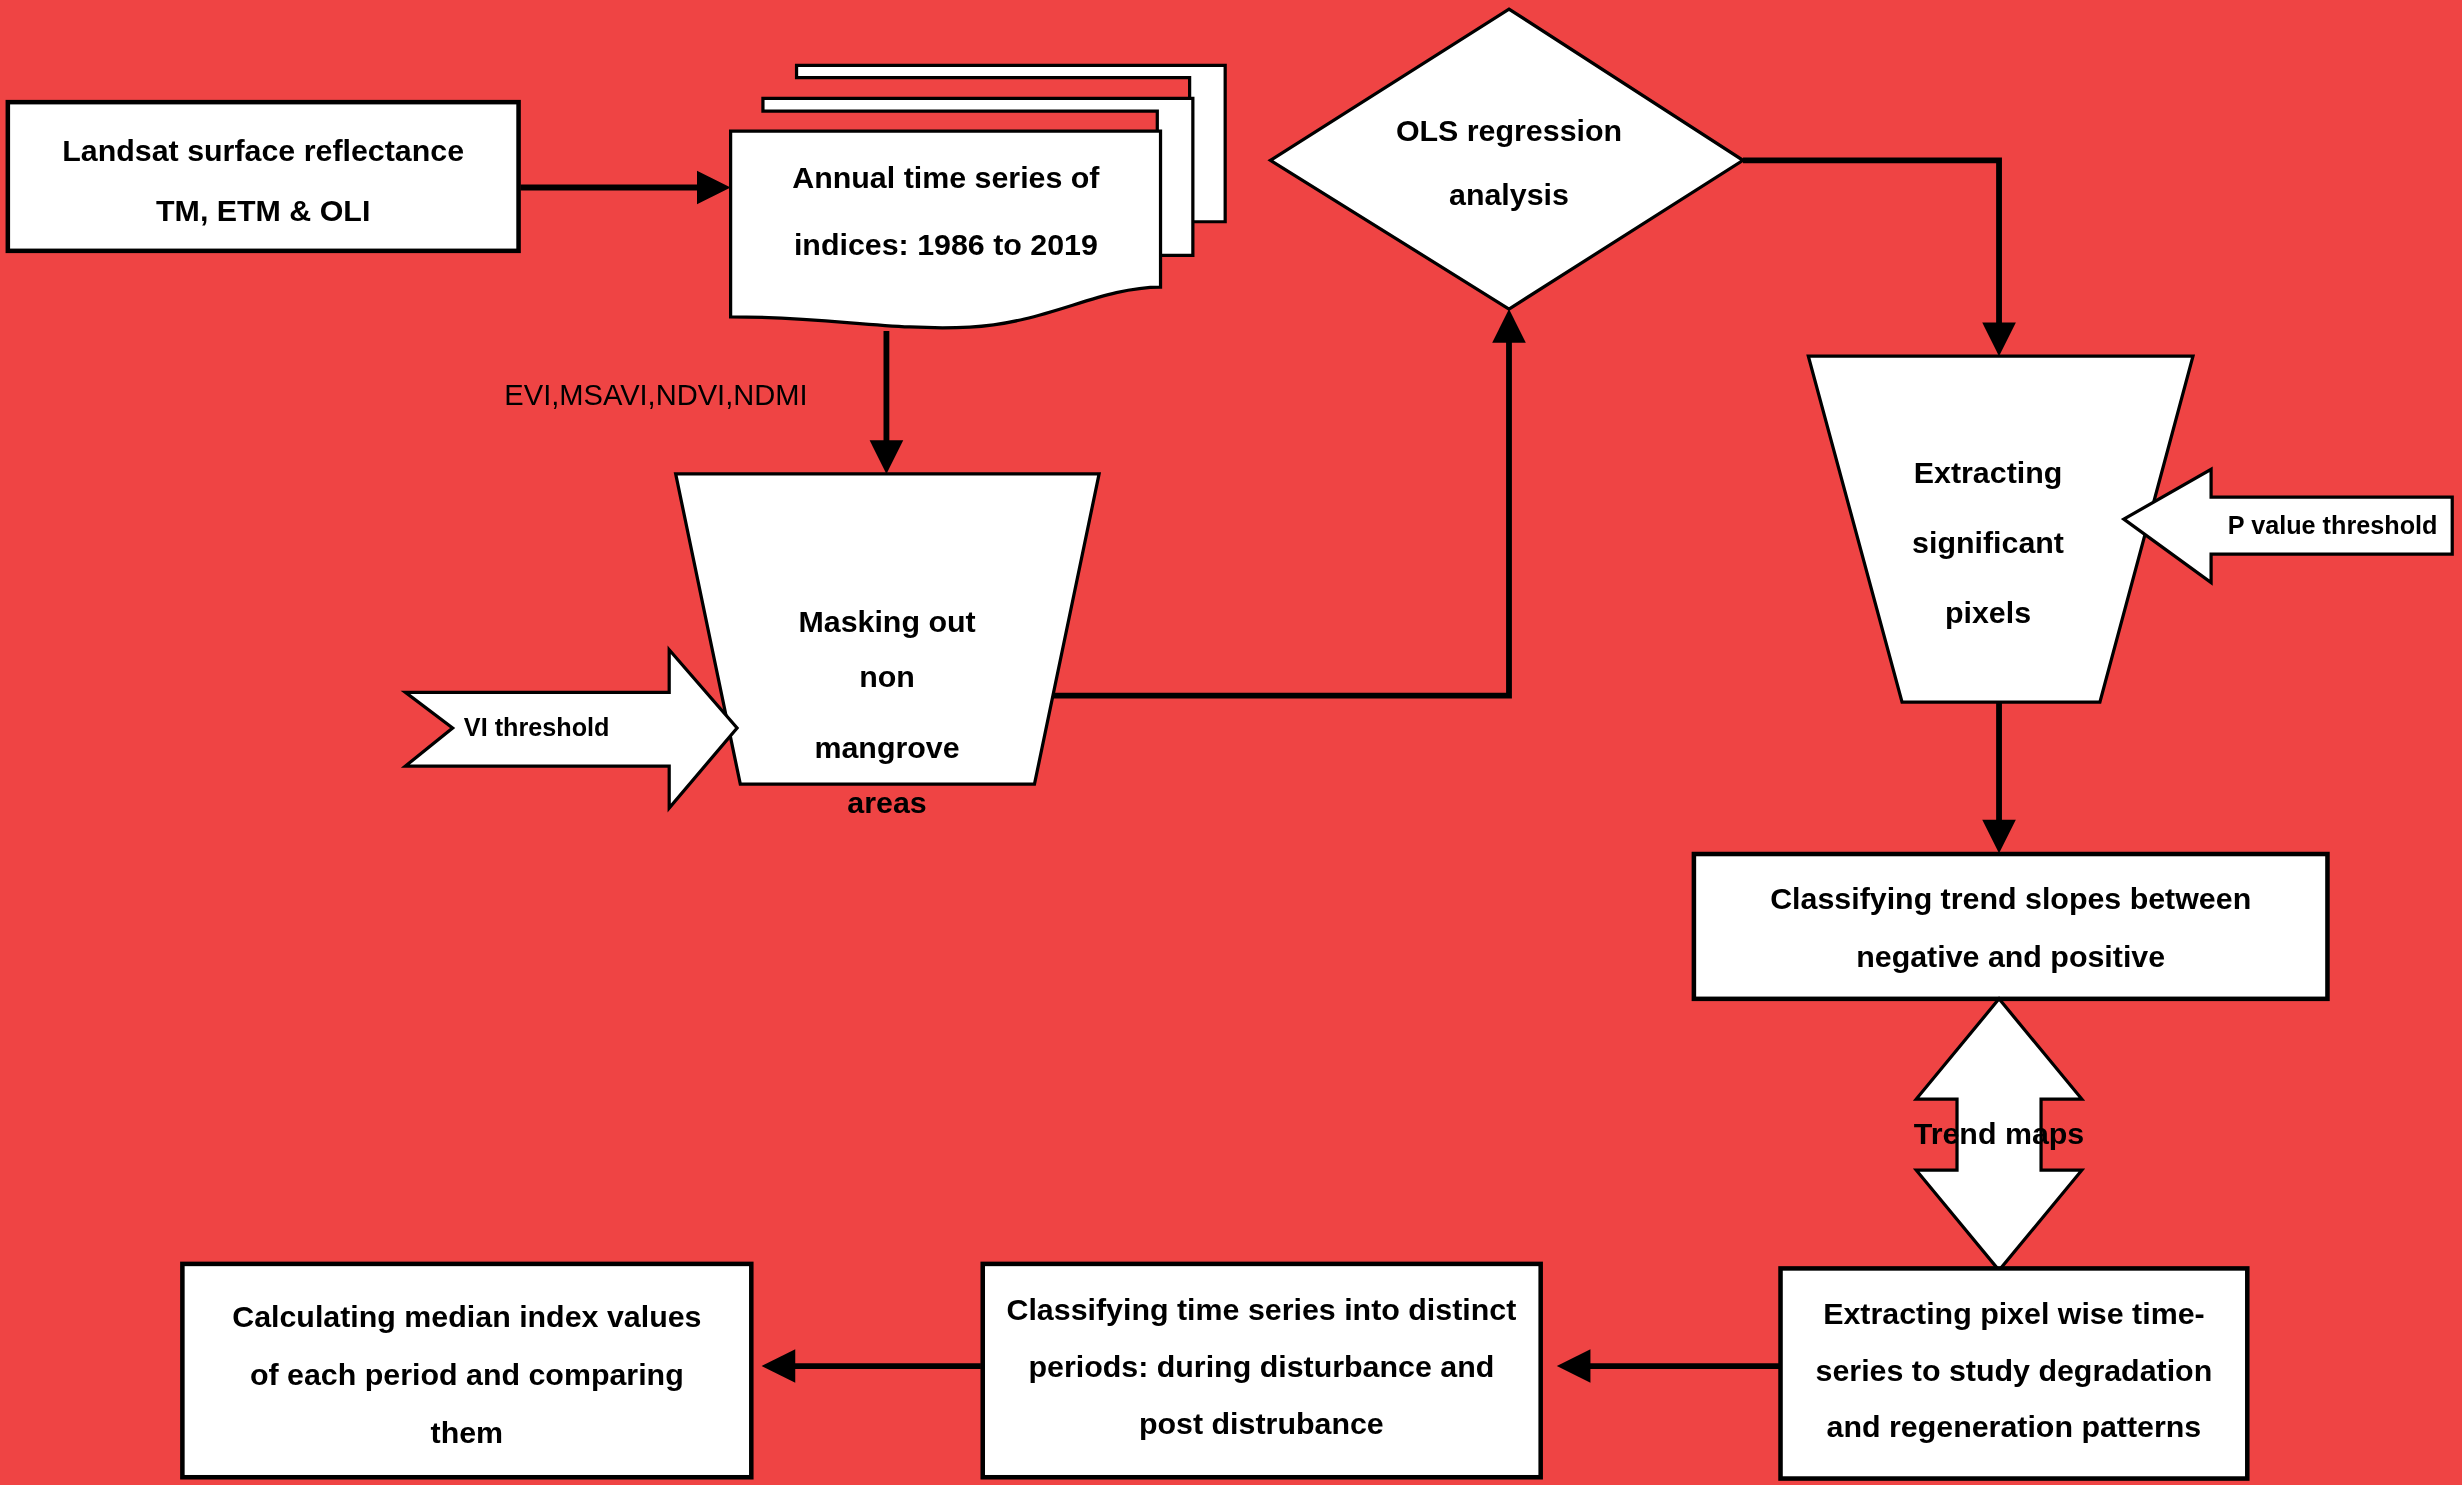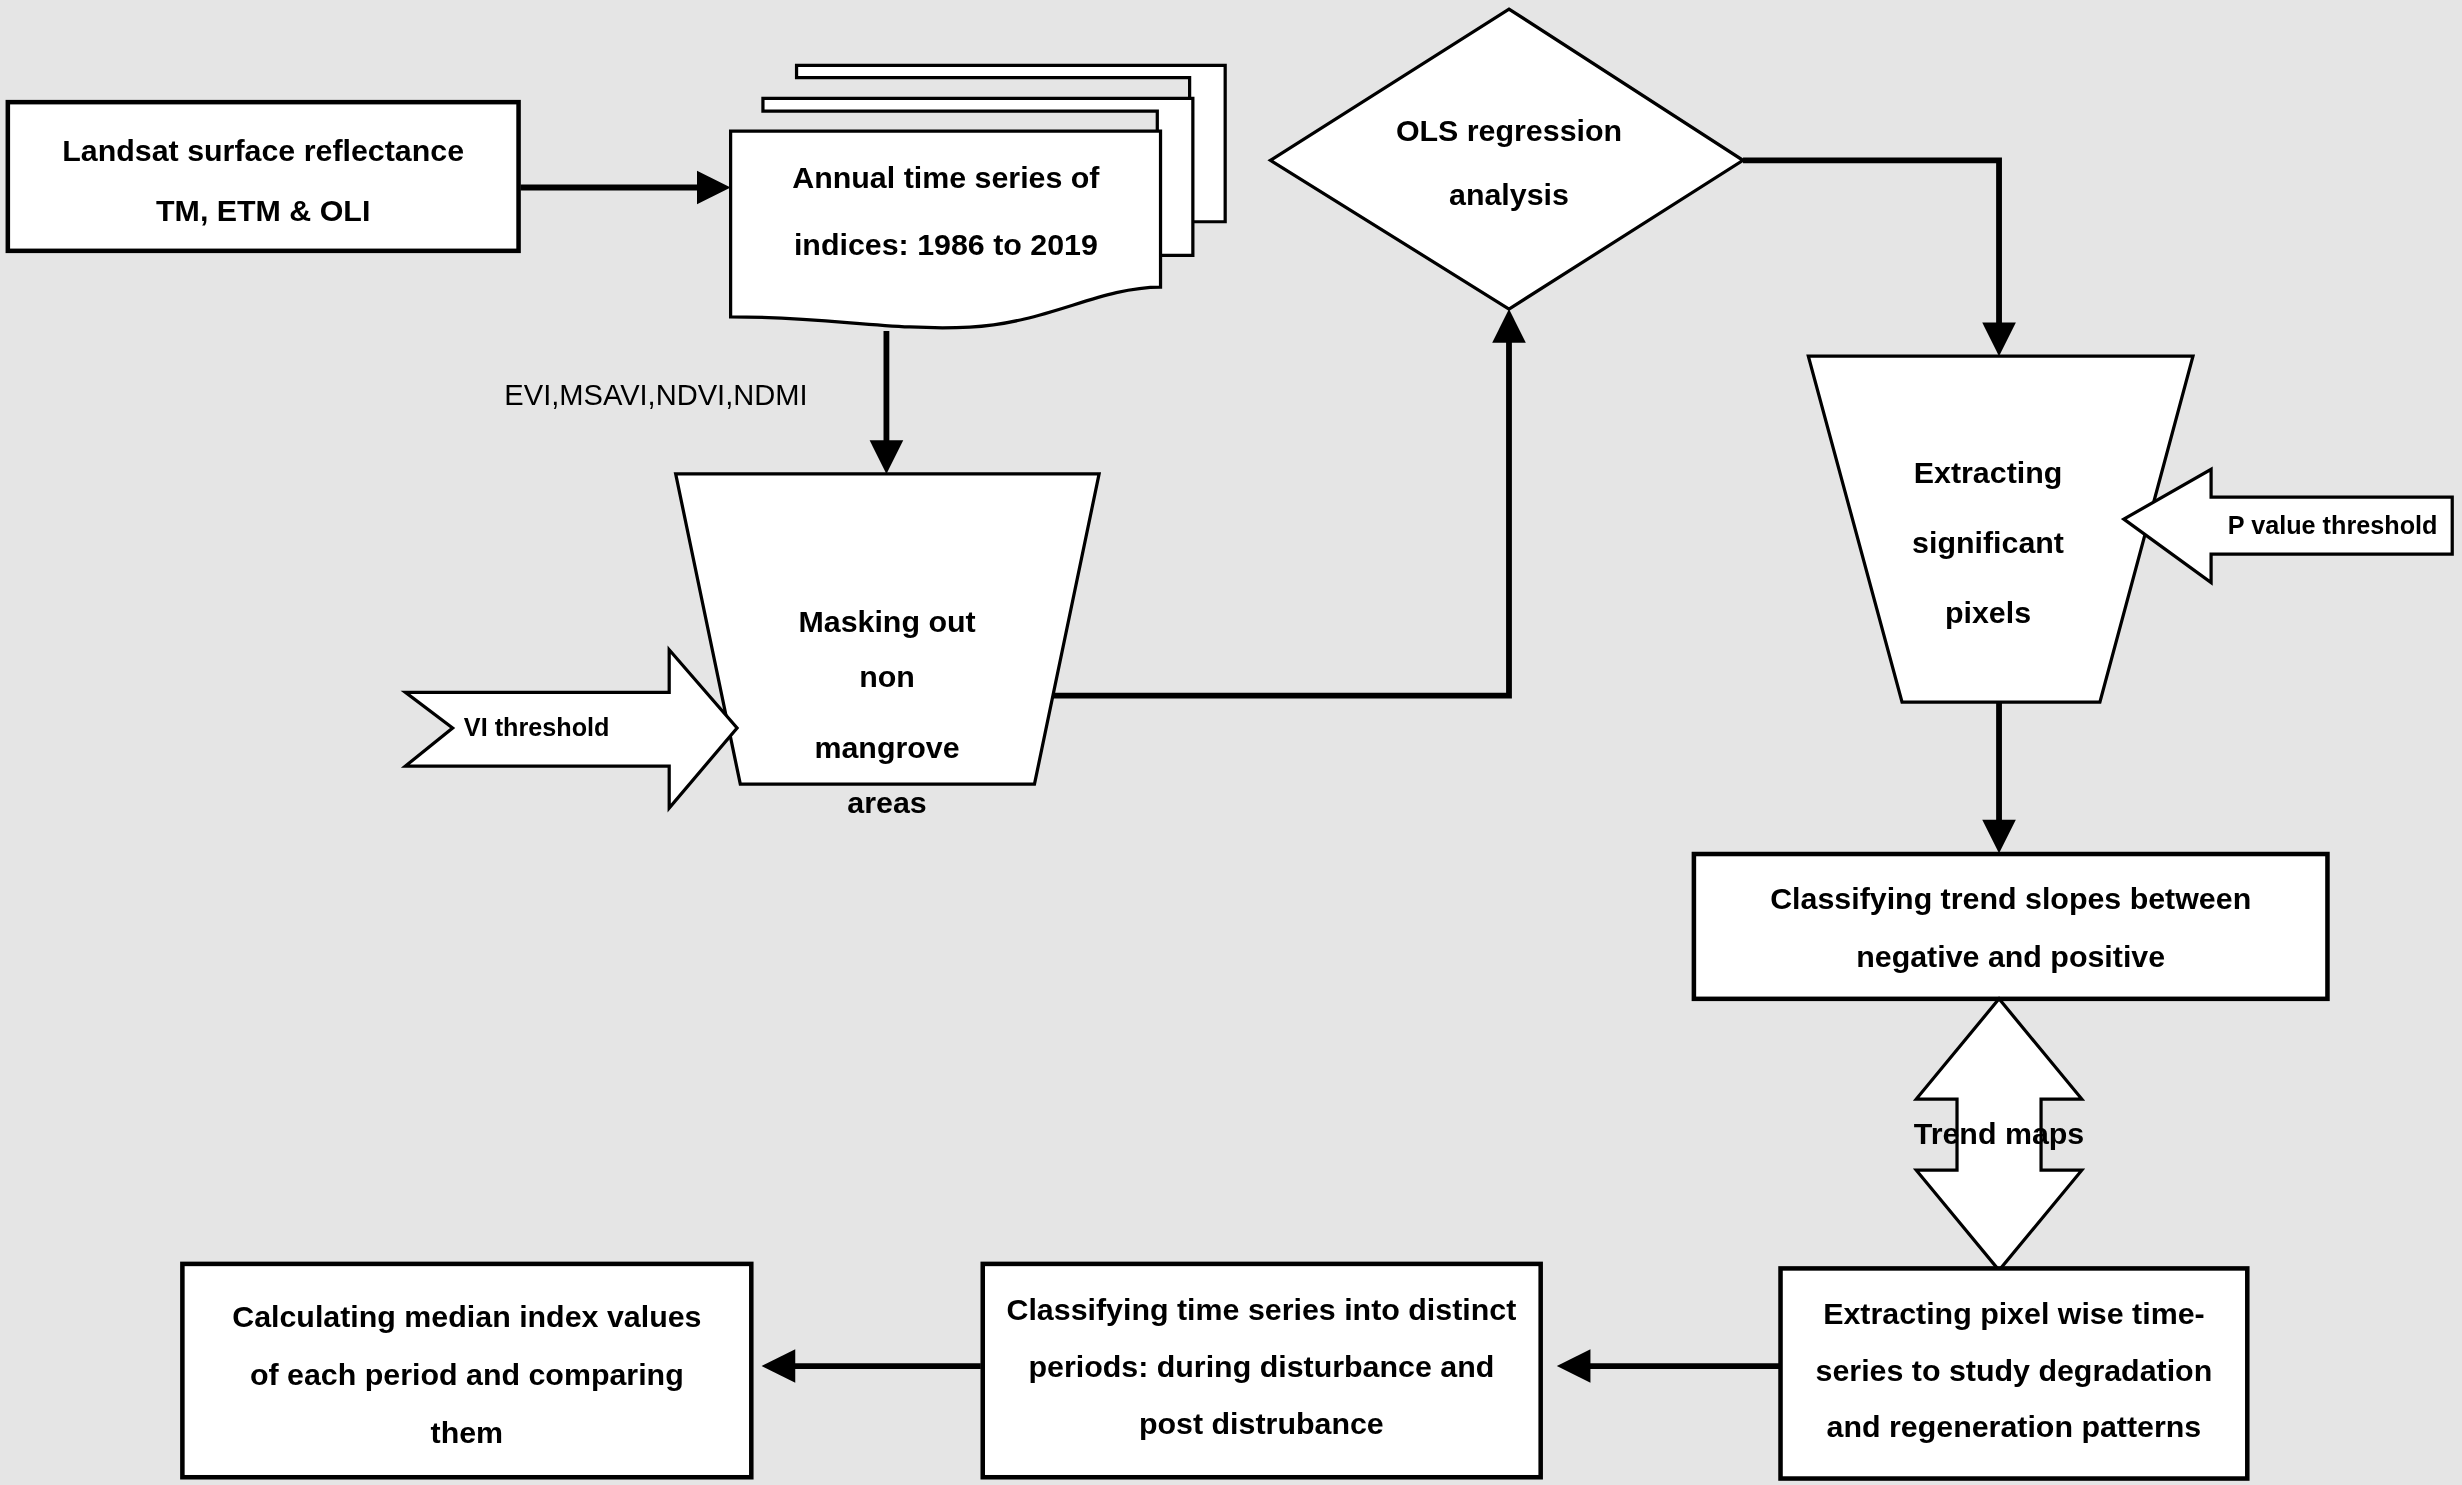--- a/index.html
+++ b/index.html
@@ -8,21 +8,21 @@
     padding: 0;
     background: #ffffff;
   }
   body {
     font-family: "Liberation Sans", sans-serif;
   }
   #flowchart-root {
     position: relative;
     width: 2462px;
     height: 1485px;
-    background: #e5e5e5;
+    background: #ef4444;
     overflow: hidden;
   }
   svg.chart-canvas {
     position: absolute;
     top: 0;
     left: 0;
     width: 2462px;
     height: 1485px;
   }
   .shape-outline {

